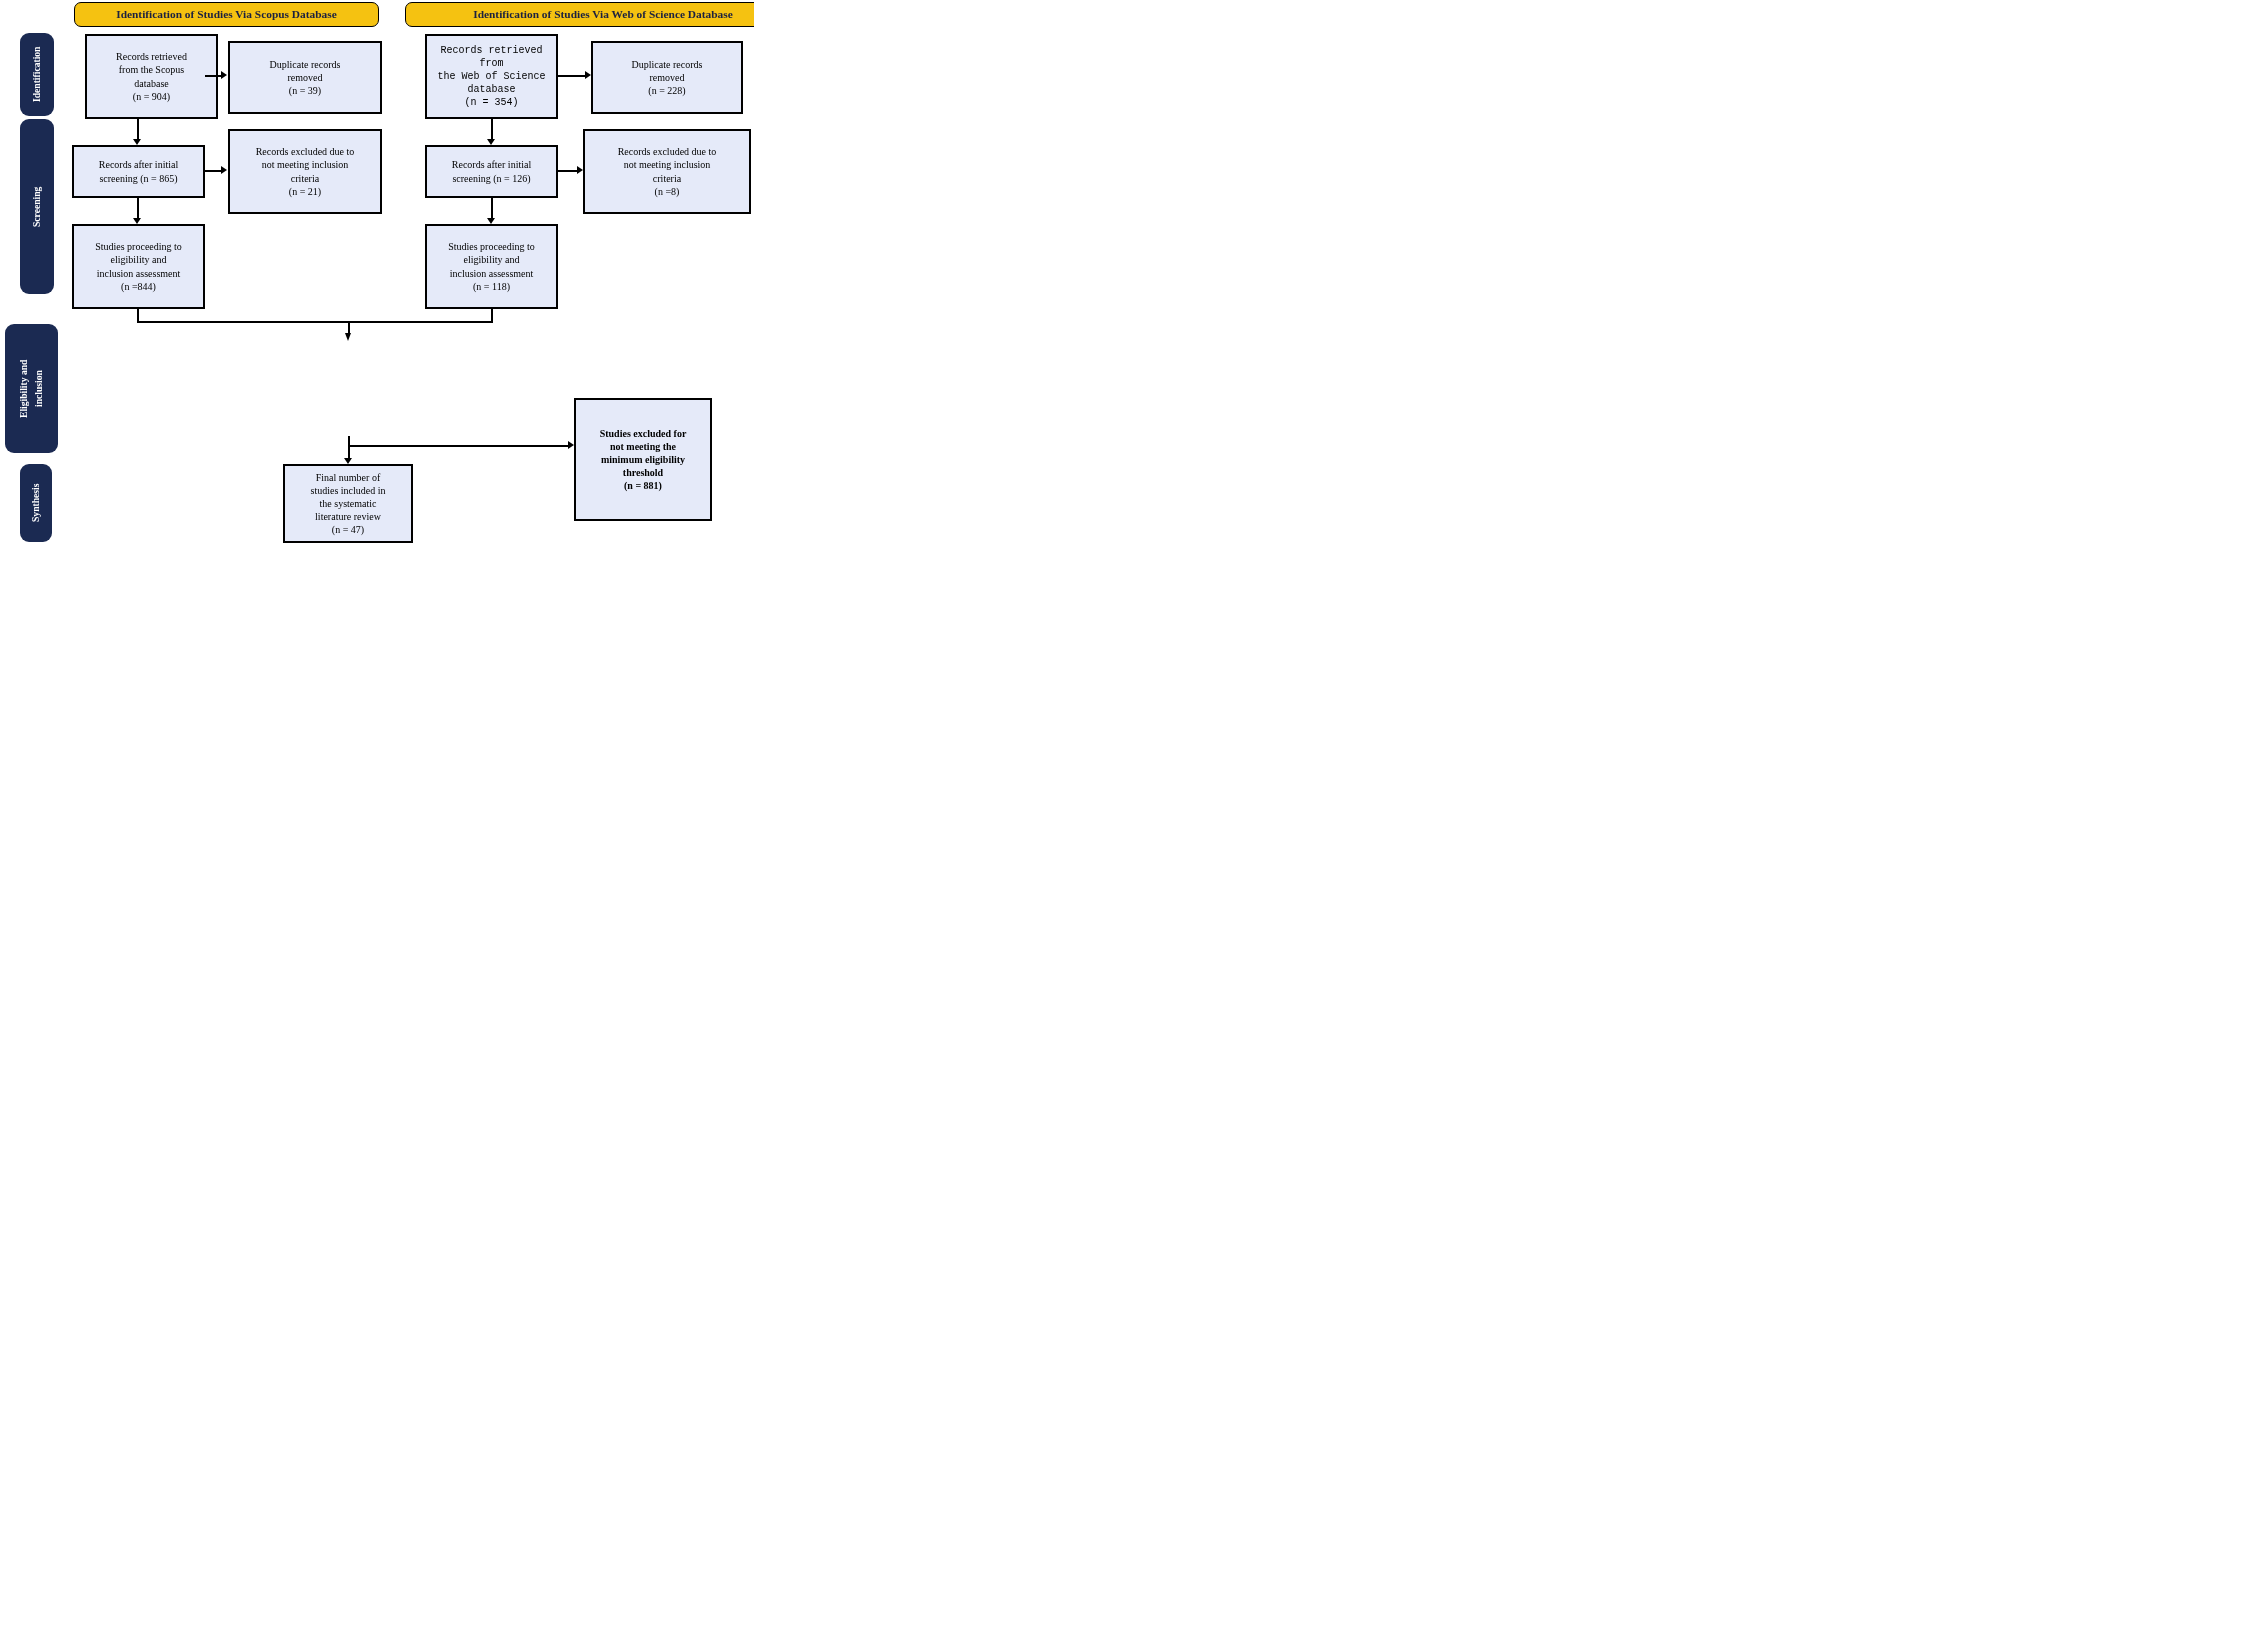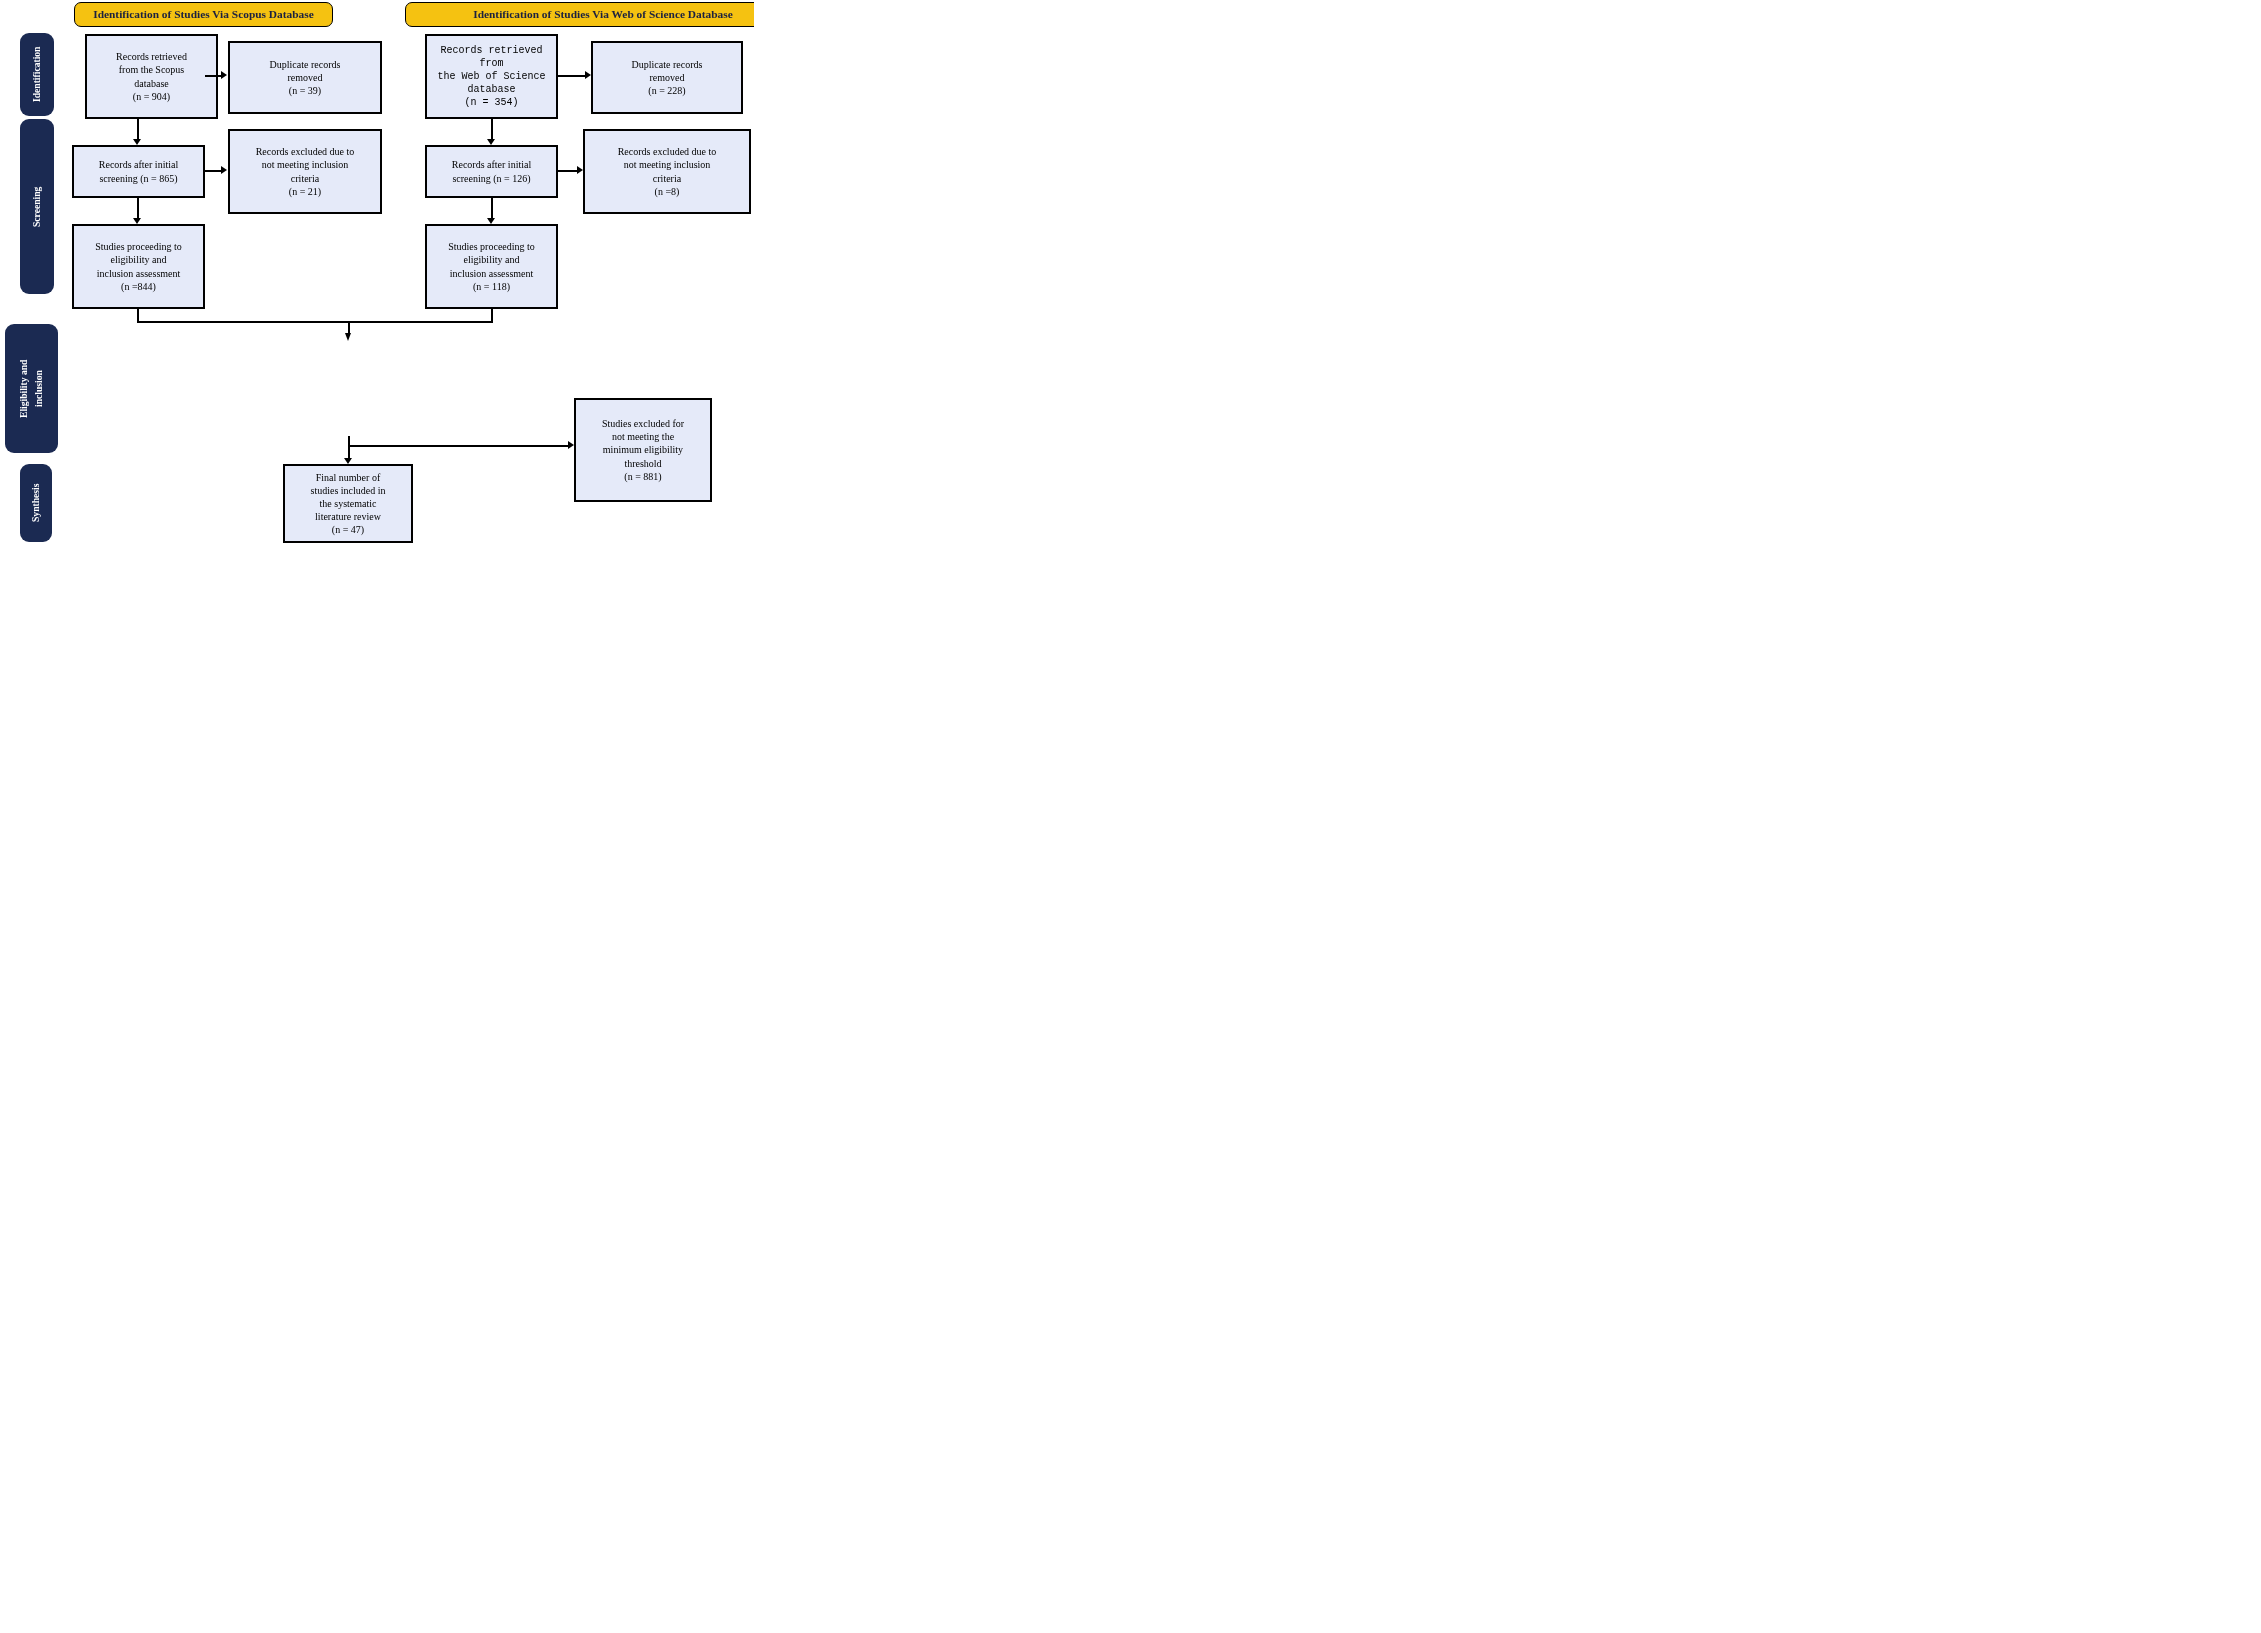--- a/index.html
+++ b/index.html
@@ -25,21 +25,21 @@
   .arr-d-narrow{position:absolute;width:0;height:0;border-left:3.7px solid transparent;
          border-right:3.7px solid transparent;border-top:8.5px solid #000;}
   .arr-r{position:absolute;width:0;height:0;border-top:4.8px solid transparent;
          border-bottom:4.8px solid transparent;border-left:6.4px solid #000;}
 </style>
 </head>
 <body>
 
 <div class="canvas">
 
-  <div class="hdr" style="left:74px;top:1.6px;width:259px;height:25px;">Identification of Studies Via Scopus Database</div>
+  <div class="hdr" style="left:74px;top:1.6px;width:305px;height:25px;">Identification of Studies Via Scopus Database</div>
   <div class="hdr" style="left:405px;top:1.6px;width:396px;height:25px;">Identification of Studies Via Web of Science  Database</div>
 
   <div class="stage" style="left:19.7px;top:33px;width:34px;height:83px;">Identification</div>
   <div class="stage" style="left:19.7px;top:119px;width:34px;height:175px;">Screening</div>
   <div class="stage" style="left:5.3px;top:324px;width:53px;height:129px;">Eligibility and
 inclusion</div>
   <div class="stage" style="left:19.7px;top:464px;width:32px;height:78px;">Synthesis</div>
 
   <div class="box" style="left:72px;top:34px;width:133px;height:85px;margin-left:13px;">Records retrieved
 from the Scopus
@@ -75,21 +75,21 @@
   <div class="box" style="left:425px;top:224px;width:133px;height:85px;">Studies proceeding to
 eligibility and
 inclusion assessment
 (n = 118)</div>
 
   <div class="box" style="left:283px;top:464px;width:130px;height:79px;line-height:1.3;">Final number of
 studies included in
 the systematic
 literature review
 (n = 47)</div>
-  <div class="box" style="left:574px;top:398px;width:138px;height:104px;">Studies excluded for
+  <div class="box" style="left:574px;top:398px;width:138px;height:123px;font-weight:bold;">Studies excluded for
 not meeting the
 minimum eligibility
 threshold
 (n = 881)</div>
 
   <div class="vline" style="left:137px;top:119px;width:2.1px;height:20px;"></div>
   <div class="arr-d" style="left:133px;top:139px;"></div>
   <div class="hline" style="left:205px;top:75px;width:16.5px;height:2.1px;"></div>
   <div class="arr-r" style="left:221px;top:71px;"></div>
   <div class="vline" style="left:137px;top:198px;width:2.1px;height:20px;"></div>

